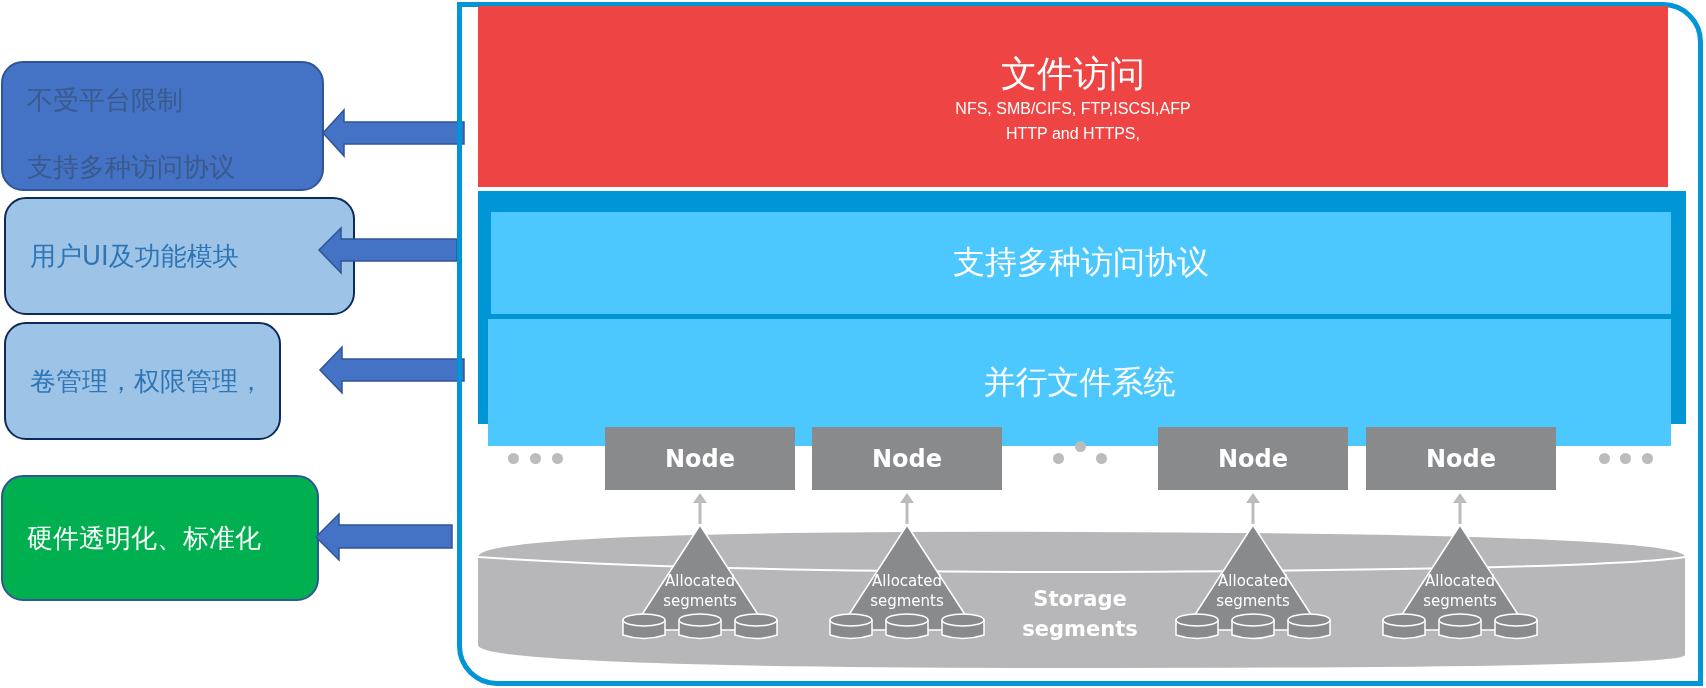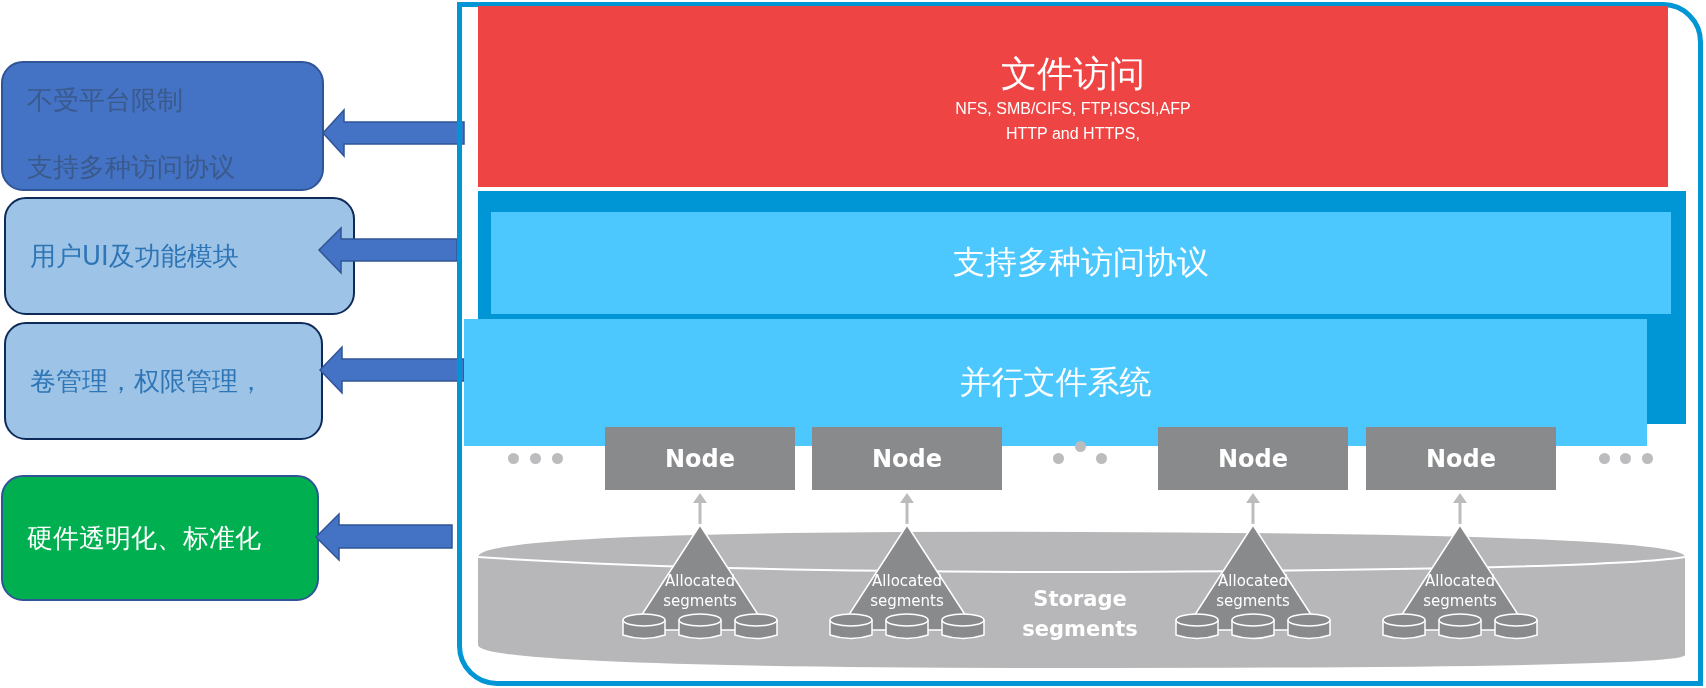--- a/index.html
+++ b/index.html
@@ -8,37 +8,37 @@
   .abs { position:absolute; }
 
   
   .callout { position:absolute; border-radius:22px; box-sizing:border-box;
              display:flex; flex-direction:column; justify-content:center; padding-left:24px; }
   .callout span { display:block; }
   #cb1 { left:1px; top:61px; width:323px; height:130px; background:#4472c4; border:2px solid #2f5597;
          color:#3a5a8c; font-size:26px; justify-content:space-between; padding-top:20px; padding-bottom:4px; }
   #cb2 { left:4px; top:197px; width:351px; height:118px; background:#9dc3e6; border:2px solid #0d2a5a;
          color:#2e75b6; font-size:26px; }
-  #cb3 { left:4px; top:322px; width:319px; height:118px; background:#9dc3e6; border:2px solid #0d2a5a;
+  #cb3 { left:4px; top:322px; width:277px; height:118px; background:#9dc3e6; border:2px solid #0d2a5a;
          color:#2e75b6; font-size:26px; line-height:34px; }
   #cb4 { left:1px; top:475px; width:318px; height:126px; background:#00b050; border:2px solid #2f5597;
          color:#ffffff; font-size:26px; }
 
   
   #frame { left:457px; top:2px; width:1246px; height:684px; box-sizing:border-box;
            border:5px solid #0096d6; border-radius:0 40px 0 40px; }
   #file-access { left:478px; top:6px; width:1190px; height:181px; background:#ef4444;
                  color:#fff; text-align:center; }
   #file-access .t { font-size:36px; margin-top:46px; line-height:44px; }
   #file-access .s { font-size:16px; line-height:25px; font-family:"Liberation Sans",sans-serif; }
   #mgmt-outer { left:478px; top:191px; width:1208px; height:233px; background:#0096d6; }
   .band { position:absolute; background:#4dc8ff; color:#fff; font-size:32px;
           display:flex; align-items:center; justify-content:center; }
   #band1 { left:491px; top:212px; width:1180px; height:102px; }
-  #band2 { left:464px; top:319px; width:1183px; height:127px; }
+  #band2 { left:488px; top:319px; width:1183px; height:127px; }
 
   
   .node { position:absolute; top:427px; width:190px; height:63px; background:#898a8c;
           color:#fff; font-weight:bold; font-size:24px; display:flex; align-items:center;
           justify-content:center; font-family:"DejaVu Sans",sans-serif; }
   .dot { position:absolute; width:11px; height:11px; border-radius:50%; background:#bcbcbe; }
 
   svg text { font-family:"DejaVu Sans","Liberation Sans",sans-serif; }
 </style>
 </head>

